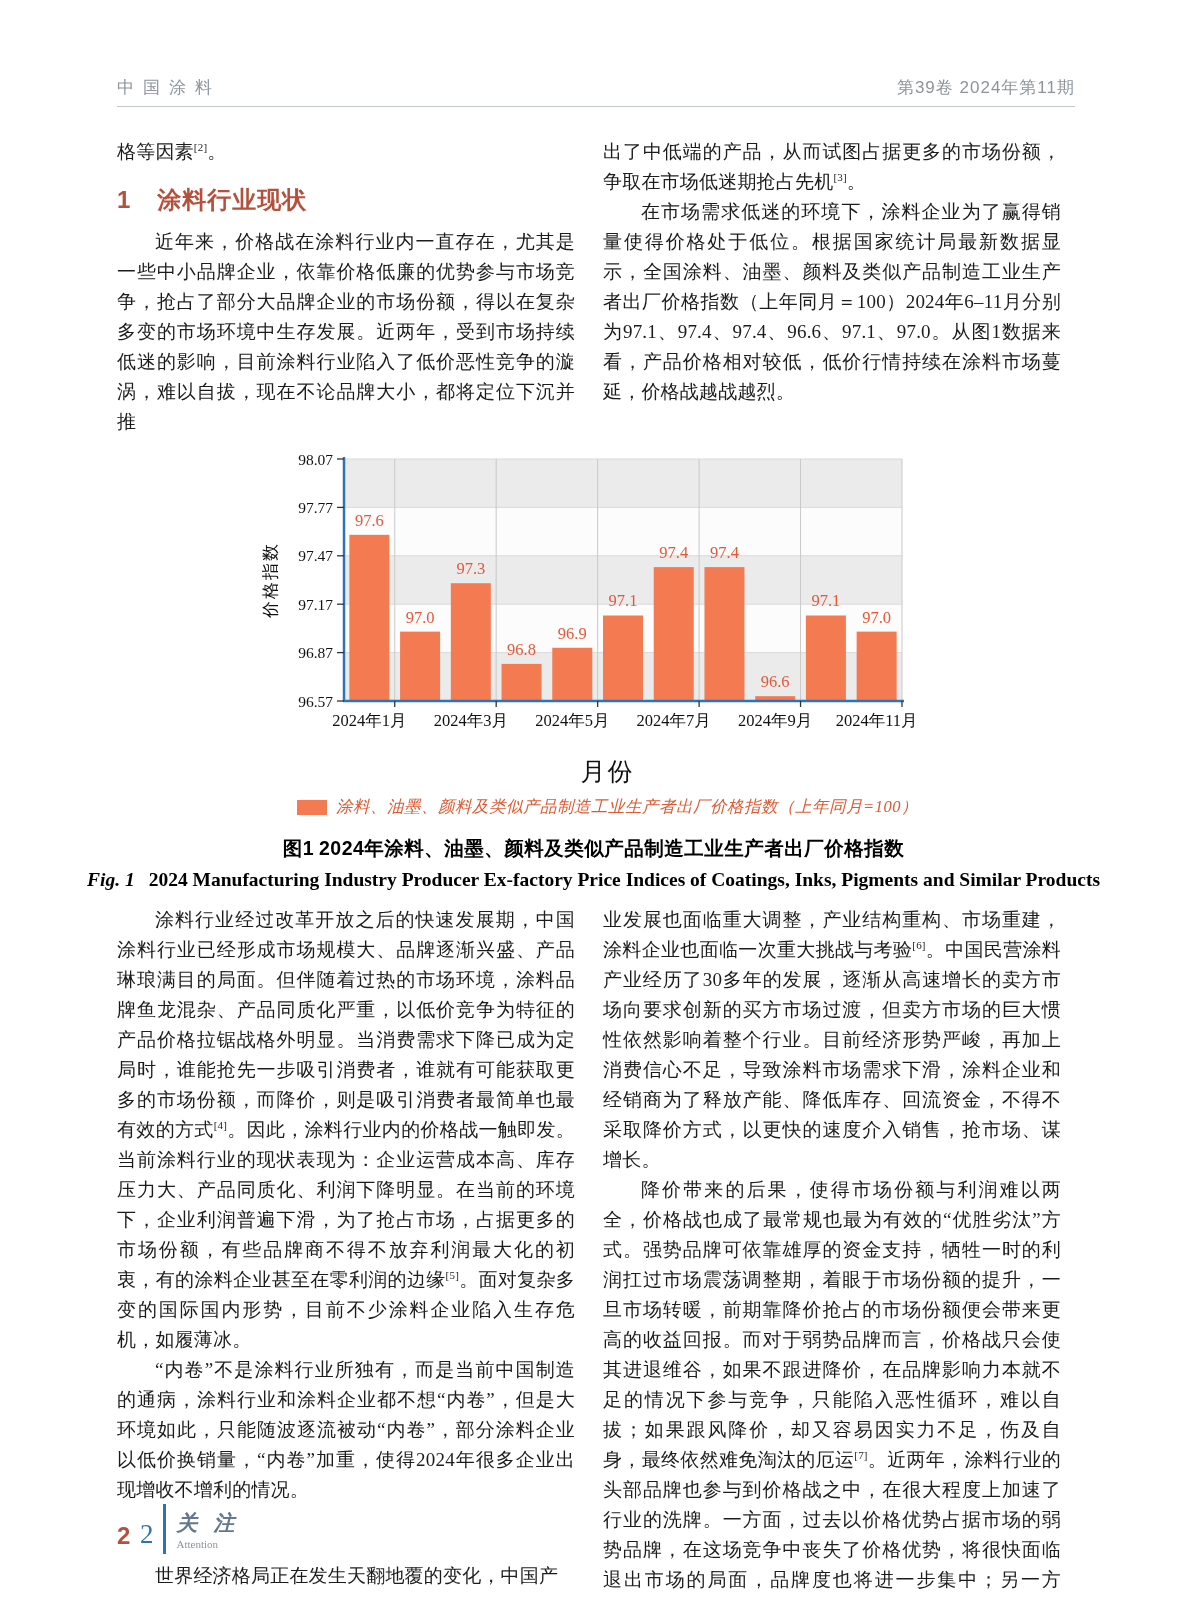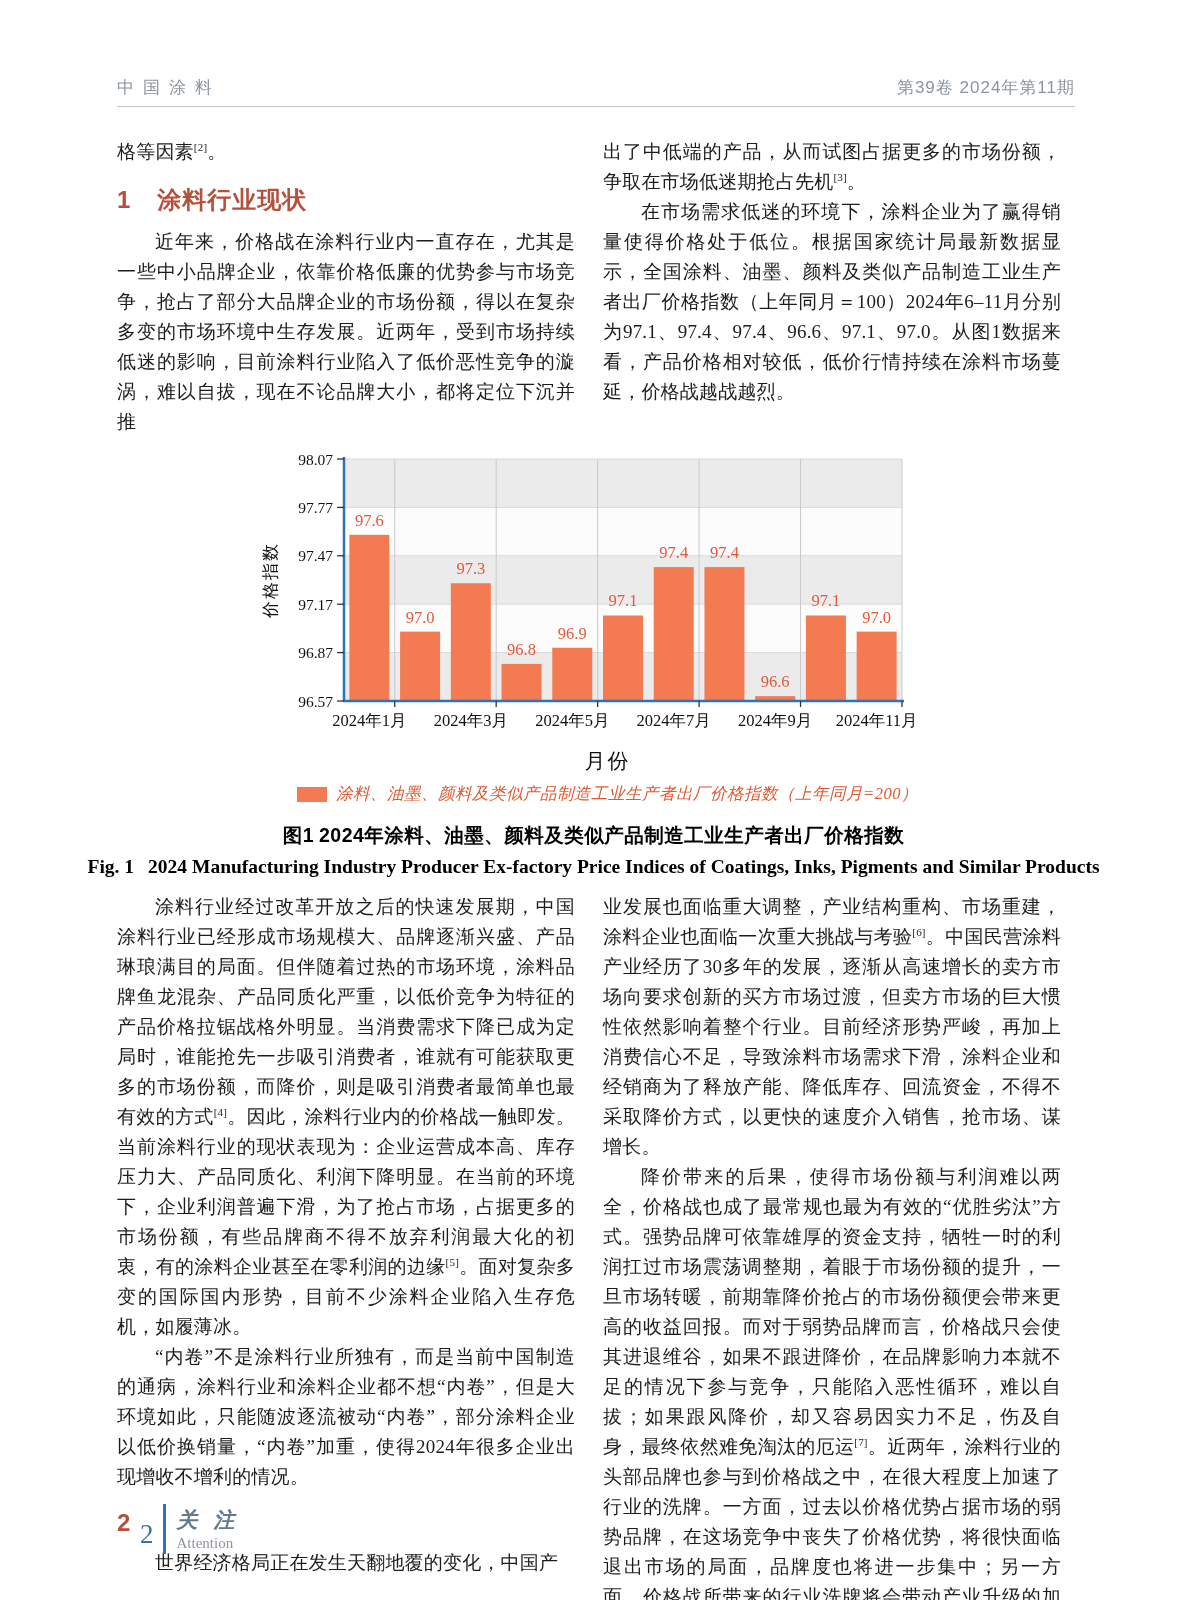--- a/index.html
+++ b/index.html
@@ -32,43 +32,43 @@
   sup{font-size:11px;line-height:0;}
   .sec-heading{
     display:flex;gap:26px;align-items:baseline;
     font-family:"Liberation Sans","DejaVu Sans",sans-serif;
     font-weight:bold;font-size:24px;color:#b5503c;
     margin:17px 0 11px 0;letter-spacing:1px;
   }
   
   .figure-block{margin-top:12px;text-align:center;}
   .chart-wrap{width:700px;margin:0 auto;transform:translateX(14px);}
-  .xlabel{font-size:21px;color:#111;margin-top:2px;letter-spacing:2px;}
+  .xlabel{font-size:25px;color:#111;margin-top:10px;letter-spacing:2px;}
   .legend-row{display:inline-flex;align-items:center;gap:9px;margin-top:8px;}
   .legend-swatch{width:30px;height:15px;}
   .legend-label{font-size:16.5px;font-style:italic;letter-spacing:.5px;}
   .caption-zh{
     font-family:"Liberation Sans","DejaVu Sans",sans-serif;
     font-weight:bold;font-size:19.5px;color:#000;
     margin-top:16px;letter-spacing:.5px;
   }
   .caption-zh .fig-no{margin-right:5px;}
   .caption-en{
     font-family:"Liberation Serif","DejaVu Serif",serif;
     font-weight:bold;font-size:19.5px;color:#000;margin-top:7px;
   }
-  .caption-en .fig-no{margin-right:14px;}
+  .caption-en .fig-no{margin-right:14px;font-style:italic;}
   
   .footer{position:absolute;left:140px;bottom:46px;display:flex;align-items:center;}
   .page-no{font-size:27px;color:#2e74b5;margin-right:9px;margin-top:10px;}
   .footer-bar{width:3px;height:50px;background:#2e74b5;margin-right:11px;}
   .footer-labels{display:flex;flex-direction:column;justify-content:center;}
   .footer-zh{font-family:"Liberation Sans","DejaVu Sans",sans-serif;
     font-weight:bold;font-size:21px;color:#64788c;letter-spacing:16px;font-style:italic;}
-  .footer-en{font-size:15px;color:#8a95a0;margin-top:1px;}
+  .footer-en{font-size:11px;color:#8a95a0;margin-top:1px;}
   
   .chart-wrap svg text{font-family:"Liberation Serif","DejaVu Serif",serif;}
 </style>
 </head>
 <body>
 
 <div class="page">
 
   <div class="header">
     <div class="header-row">
@@ -159,21 +159,21 @@
             <text x="212.8181818181818" y="277" text-anchor="middle" font-size="16.5" fill="#111111">2024年3月</text>
             <text x="314.27272727272725" y="277" text-anchor="middle" font-size="16.5" fill="#111111">2024年5月</text>
             <text x="415.72727272727275" y="277" text-anchor="middle" font-size="16.5" fill="#111111">2024年7月</text>
             <text x="517.1818181818182" y="277" text-anchor="middle" font-size="16.5" fill="#111111">2024年9月</text>
             <text x="618.6363636363636" y="277" text-anchor="middle" font-size="16.5" fill="#111111">2024年11月</text>
             <text x="18" y="131" text-anchor="middle" font-size="17" fill="#111111" transform="rotate(-90 18 131)" letter-spacing="2">价格指数</text>
           </svg></div>
       <div class="xlabel">月份</div>
       <div class="legend-row">
         <span class="legend-swatch" id="legend-swatch" style="background: rgb(244, 122, 82);"></span>
-        <span class="legend-label" id="legend-label" style="color: rgb(221, 90, 51);">涂料、油墨、颜料及类似产品制造工业生产者出厂价格指数（上年同月=200）</span>
+        <span class="legend-label" id="legend-label" style="color: rgb(221, 90, 51);">涂料、油墨、颜料及类似产品制造工业生产者出厂价格指数（上年同月=100）</span>
       </div>
     </div>
     <div class="caption-zh">
       <span class="fig-no">图1</span><span>2024年涂料、油墨、颜料及类似产品制造工业生产者出厂价格指数</span>
     </div>
     <div class="caption-en">
       <span class="fig-no">Fig. 1</span><span>2024 Manufacturing Industry Producer Ex-factory Price Indices of Coatings, Inks, Pigments and Similar Products</span>
     </div>
   </div>
 

